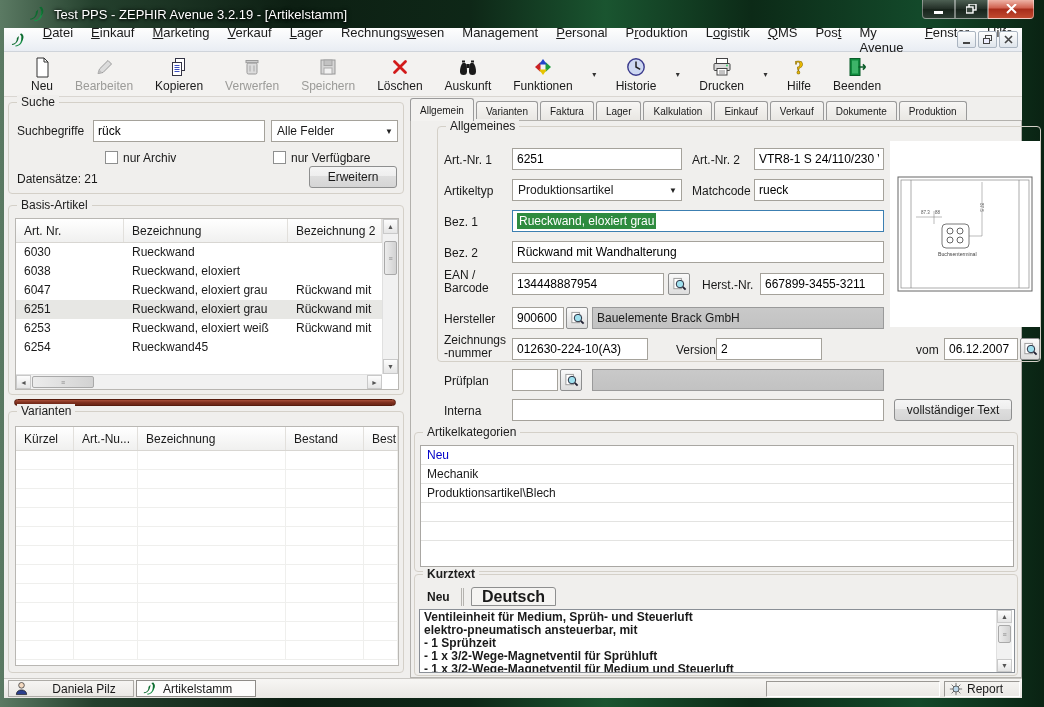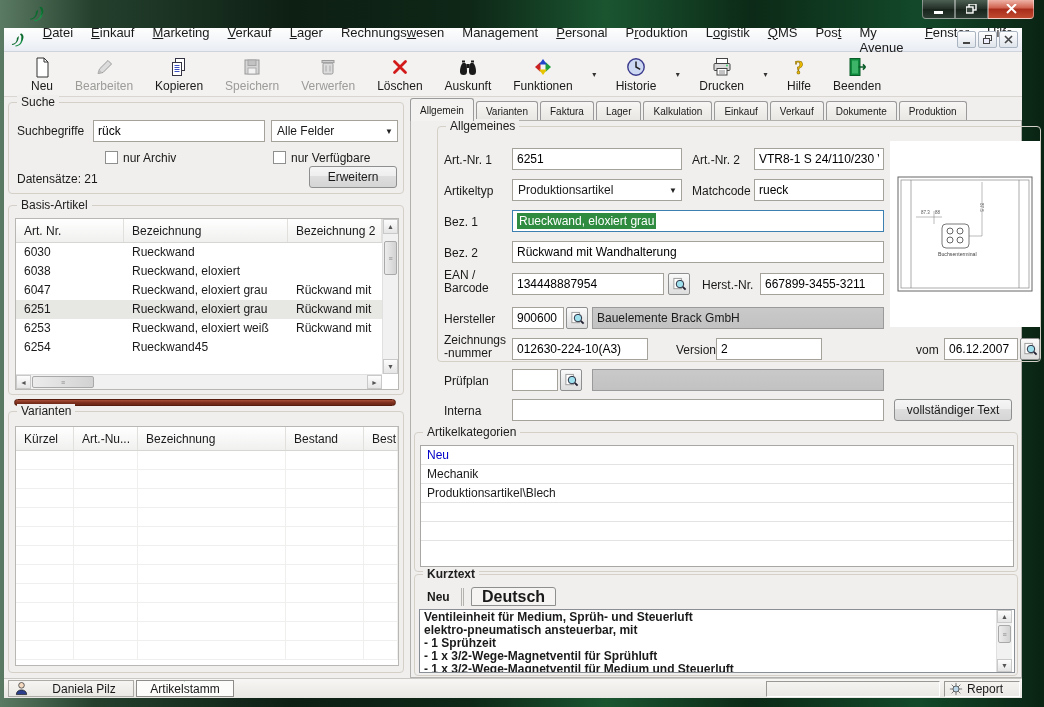--- a/index.html
+++ b/index.html
@@ -92,20 +92,21 @@
 <body>
 
 <div class="frame">
 
   <div class="titlebar">
     <svg class="title-icon" viewBox="0 0 16 16">
         <path d="M2 12 C5 12 7 10 7 6 L9 4 C9 9 6 13 2 13 Z" fill="#0e6b30"></path>
         <path d="M5.5 13.5 C9.5 13.5 11.5 10.5 11.5 5.5 L13.5 3.5 C13.5 10.5 10.5 14.5 5.5 14.5 Z" fill="#1a9049"></path>
         <path d="M10 2 C12 4 12.5 7 11.5 9.5 C14.5 7.5 14 3.5 12 1.5 Z" fill="#0e6b30"></path>
       </svg>
+    <span class="title-text">Test PPS - ZEPHIR Avenue 3.2.19 - [Artikelstamm]</span>
     <div class="winbtns">
       <div class="winbtn min">
           <svg width="10" height="9">
             <rect x="0" y="6" width="9" height="3" fill="#fff"></rect>
           </svg>
         </div>
       <div class="winbtn">
           <svg width="11" height="10">
             <rect x="3" y="0" width="7" height="6" fill="none" stroke="#fff" stroke-width="1.4"></rect>
             <rect x="0" y="3" width="7" height="6" fill="#39463d" stroke="#fff" stroke-width="1.4"></rect>
@@ -194,39 +195,39 @@
                 <line x1="6.5" y1="13.5" x2="11.5" y2="13.5"></line>
                 <line x1="6.5" y1="15.5" x2="11.5" y2="15.5"></line>
               </g>
             </svg>
           </span>
           <span class="tb-label">Kopieren</span>
         </div>
         <div class="tb-btn disabled">
           <span class="tb-icon">
             <svg viewBox="0 0 22 22">
-              <rect x="4" y="4" width="14" height="14" fill="#d6d6d6" stroke="#979797"></rect>
-              <rect x="7" y="4" width="8" height="5.5" fill="#c2c2c2" stroke="#a5a5a5"></rect>
-              <rect x="7" y="12" width="8" height="6" fill="#f2f2f2" stroke="#ababab"></rect>
-            </svg>
-          </span>
-          <span class="tb-label">Speichern</span>
-        </div>
-        <div class="tb-btn disabled">
-          <span class="tb-icon">
-            <svg viewBox="0 0 22 22">
               <rect x="6" y="7" width="10" height="11" rx="1.5" fill="#dcdcdc" stroke="#999"></rect>
               <rect x="5" y="4.5" width="12" height="2.2" fill="#cecece" stroke="#999"></rect>
               <g stroke="#a8a8a8">
                 <line x1="9" y1="9.5" x2="9" y2="15.5"></line>
                 <line x1="13" y1="9.5" x2="13" y2="15.5"></line>
               </g>
             </svg>
           </span>
           <span class="tb-label">Verwerfen</span>
+        </div>
+        <div class="tb-btn disabled">
+          <span class="tb-icon">
+            <svg viewBox="0 0 22 22">
+              <rect x="4" y="4" width="14" height="14" fill="#d6d6d6" stroke="#979797"></rect>
+              <rect x="7" y="4" width="8" height="5.5" fill="#c2c2c2" stroke="#a5a5a5"></rect>
+              <rect x="7" y="12" width="8" height="6" fill="#f2f2f2" stroke="#ababab"></rect>
+            </svg>
+          </span>
+          <span class="tb-label">Speichern</span>
         </div>
         <div class="tb-btn">
           <span class="tb-icon">
             <svg viewBox="0 0 22 22">
               <path d="M5.5 5.5 16.5 16.5 M16.5 5.5 5.5 16.5" stroke="#d21a1a" stroke-width="2.8" stroke-linecap="round" fill="none"></path>
             </svg>
           </span>
           <span class="tb-label">Löschen</span>
         </div>
         <div class="tb-btn">
@@ -607,21 +608,21 @@
     </div>
 
     <div class="statusbar">
       <div class="stab" style="left:4px;width:126px;">
         <svg class="sicon" viewBox="0 0 16 16">
             <circle cx="8" cy="4.6" r="3" fill="#f3d9c0" stroke="#333" stroke-width="0.8"></circle>
             <path d="M2.5 14.5c0-3.4 2.6-5 5.5-5s5.5 1.6 5.5 5Z" fill="#2b3f8c" stroke="#222" stroke-width="0.8"></path>
           </svg>
         <span style="margin:0 auto;">Daniela Pilz</span>
       </div>
-      <div class="stab active" style="left:132px;width:98px;flex-direction:column;">
+      <div class="stab active" style="left:132px;width:120px;">
         <svg class="sicon" viewBox="0 0 16 16">
             <path d="M2 12 C5 12 7 10 7 6 L9 4 C9 9 6 13 2 13 Z" fill="#0e6b30"></path>
             <path d="M5.5 13.5 C9.5 13.5 11.5 10.5 11.5 5.5 L13.5 3.5 C13.5 10.5 10.5 14.5 5.5 14.5 Z" fill="#1a9049"></path>
             <path d="M10 2 C12 4 12.5 7 11.5 9.5 C14.5 7.5 14 3.5 12 1.5 Z" fill="#0e6b30"></path>
           </svg>
         <span>Artikelstamm</span>
       </div>
       <div class="spanel" style="left:762px;width:174px;"></div>
       <div class="spanel" style="left:940px;width:76px;">
         <svg class="sicon" viewBox="0 0 16 16">

